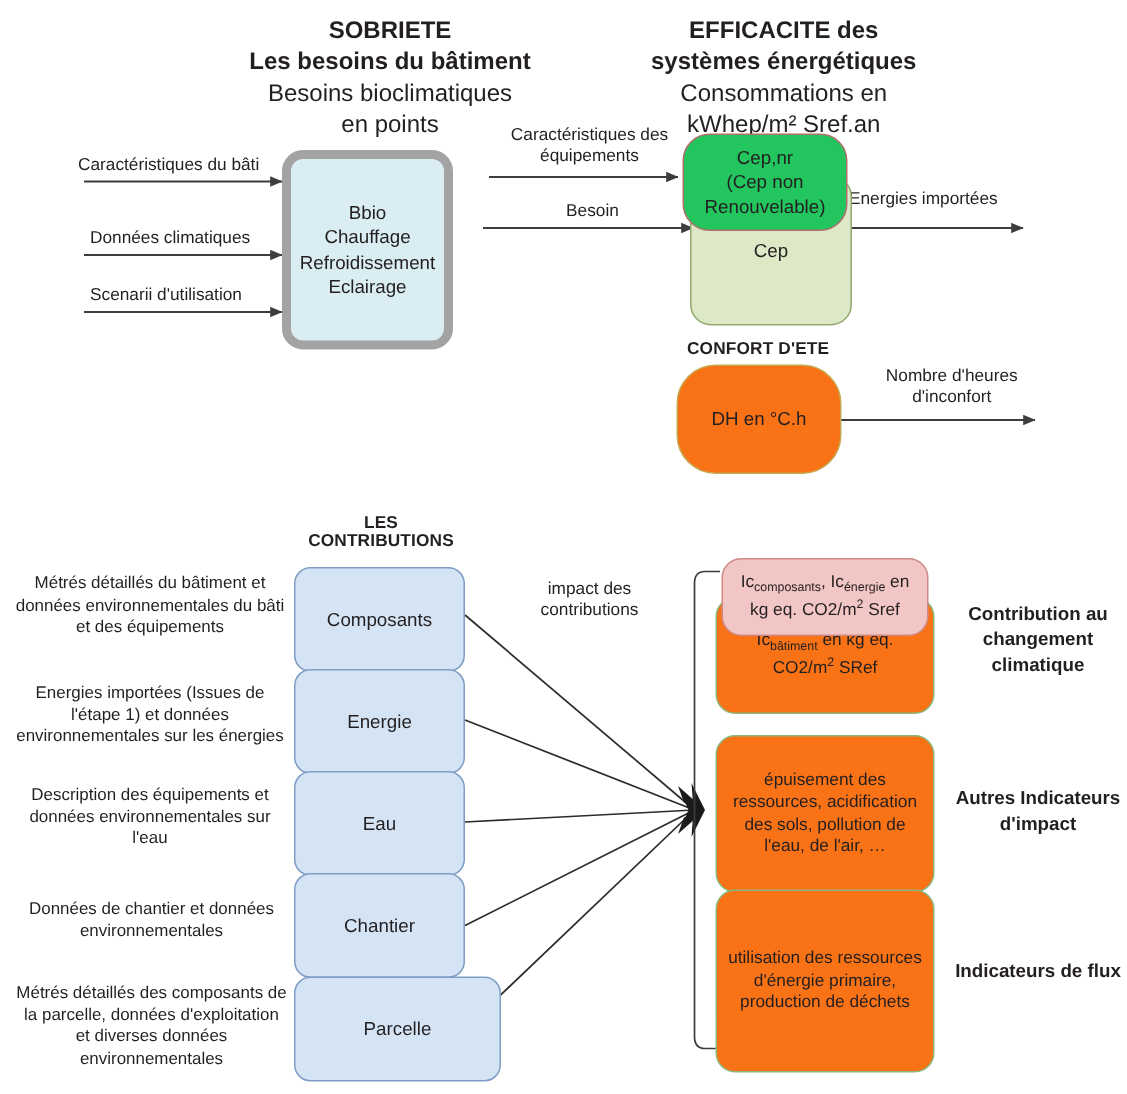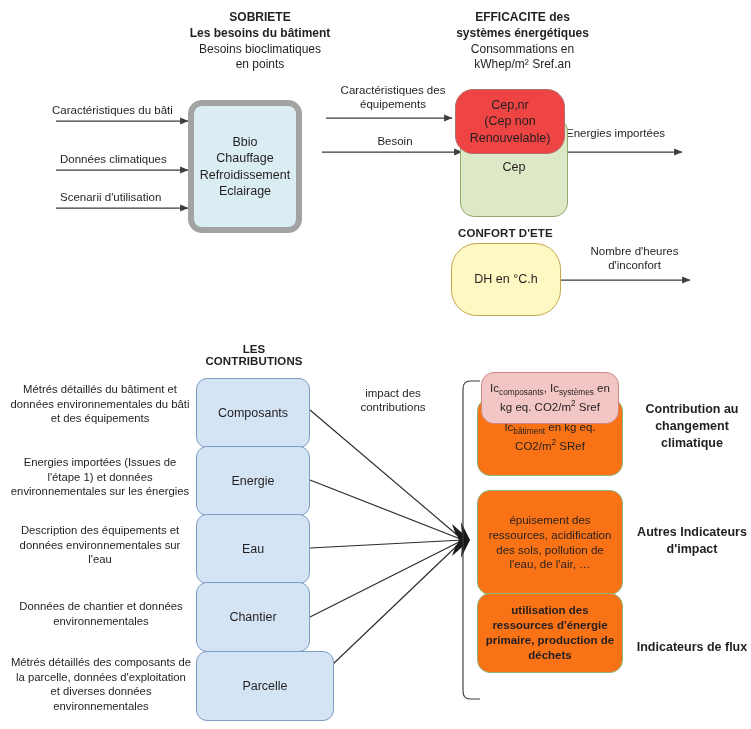--- a/index.html
+++ b/index.html
@@ -17,21 +17,21 @@
     height: 729px;
     overflow: hidden;
     background: #ffffff;
   }
   .abs { position: absolute; }
   .ctext {
     text-align: center;
     line-height: 1.22;
   }
   .title-block {
-    font-size: 12px;
+    font-size: 16px;
     line-height: 1.32;
   }
   .title-block .b { font-weight: bold; }
   .sect-head {
     font-weight: bold;
     font-size: 11.5px;
     letter-spacing: .1px;
   }
   .rbox {
     box-sizing: border-box;
@@ -41,33 +41,33 @@
     text-align: center;
     font-size: 12.5px;
     line-height: 1.3;
   }
   .bbio-box {
     background: #d9edf3;
     border: 6px solid #a3a3a3;
     border-radius: 14px;
   }
   .cepnr-box {
-    background: #ef4444;
+    background: #22c55e;
     border: 1px solid #b0706c;
     border-radius: 18px;
     z-index: 4;
   }
   .cep-box {
     background: #dde9c6;
     border: 1px solid #93a86f;
     border-radius: 14px;
     z-index: 2;
   }
   .dh-box {
-    background: #fef9c3;
+    background: #f97316;
     border: 1px solid #c6a74e;
     border-radius: 26px;
   }
   .contrib-box {
     background: #d4e4f5;
     border: 1px solid #7e9dc4;
     border-radius: 11px;
     font-size: 12.5px;
     z-index: 3;
   }
@@ -257,29 +257,29 @@
   </div>
 
   <div class="abs rbox imp-green" style="left:477px; top:398px; width:146px; height:78px;">
     <div>
       <span>Ic</span><sub>bâtiment</sub><span> en kg eq. CO2/m</span><sup>2</sup><span> SRef</span>
     </div>
   </div>
 
   <div class="abs rbox imp-pink" style="left:481px; top:372px; width:138px; height:52px;">
     <div>
-      <span>Ic</span><sub>composants</sub><span>, Ic</span><sub>systèmes</sub><span> en kg eq. CO2/m</span><sup>2</sup><span> Sref</span>
+      <span>Ic</span><sub>composants</sub><span>, Ic</span><sub>énergie</sub><span> en kg eq. CO2/m</span><sup>2</sup><span> Sref</span>
     </div>
   </div>
 
   <div class="abs rbox imp-green" style="left:477px; top:490px; width:146px; height:105px;">
     <div>épuisement des ressources, acidification des sols, pollution de l'eau, de l'air, …</div>
   </div>
 
-  <div class="abs rbox imp-green" style="left:477px; top:593px; width:146px; height:80px;font-weight:bold;">
+  <div class="abs rbox imp-green" style="left:477px; top:593px; width:146px; height:122px;">
     <div>utilisation des ressources d'énergie primaire, production de déchets</div>
   </div>
 
   <div class="abs side-label" style="left:636px; top:401px; width:112px;">
     <div>Contribution au</div>
     <div>changement</div>
     <div>climatique</div>
   </div>
 
   <div class="abs side-label" style="left:634px; top:524px; width:116px;">

